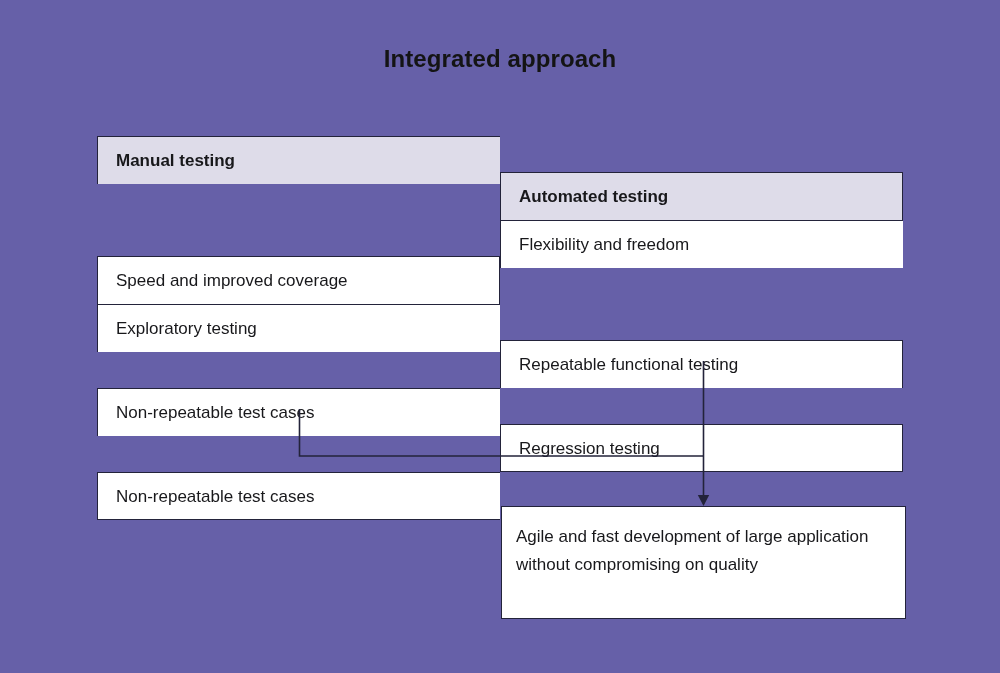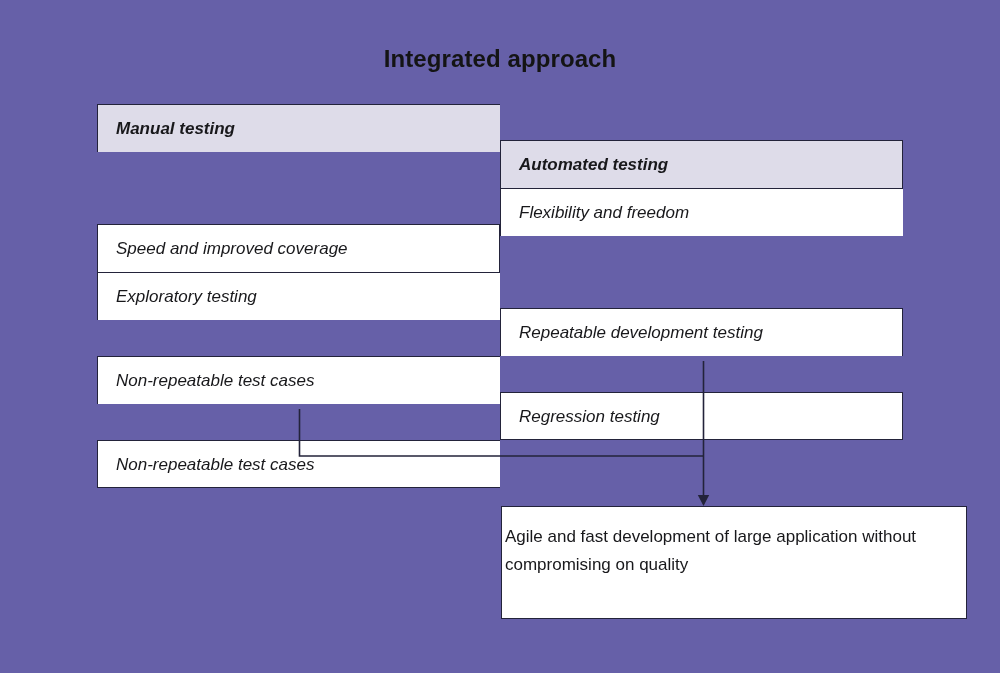--- a/index.html
+++ b/index.html
@@ -30,23 +30,22 @@
     font-weight: bold;
     color: #141414;
     letter-spacing: 0.1px;
     line-height: 42px;
   }
 
   
   #compare-table {
     position: absolute;
     left: 97px;
-    top: 104px;
+    top: 136px;
     width: 806px;
-    font-style: italic;
   }
   .t-row {
     display: flex;
     align-items: stretch;
   }
   .t-cell {
     box-sizing: border-box;
     width: 403px;
     height: 48px;
     padding: 0 18px;
@@ -88,26 +87,26 @@
     width: 1000px;
     height: 673px;
     pointer-events: none;
   }
 
   
   #outcome-box {
     position: absolute;
     left: 501px;
     top: 506px;
-    width: 466px;
+    width: 405px;
     height: 113px;
     box-sizing: border-box;
     background: #ffffff;
     border: 1.4px solid #23233a;
-    padding: 16px 3px;
+    padding: 16px 14px;
     font-size: 17px;
     line-height: 28px;
     color: #18181b;
   }
 </style>
 </head>
 <body>
 
 <div id="canvas">
 
@@ -121,21 +120,21 @@
     </div>
 
     <div class="t-row">
       <div class="t-cell col-right last-col">Speed and improved coverage</div>
       <div class="t-cell col-left">Flexibility and freedom</div>
     </div>
 
 
     <div class="t-row">
       <div class="t-cell col-left">Exploratory testing</div>
-      <div class="t-cell col-right last-col">Repeatable development testing</div>
+      <div class="t-cell col-right last-col">Repeatable functional testing</div>
     </div>
 
     <div class="t-row row-regression">
       <div class="t-cell col-left">Non-repeatable test cases</div>
       <div class="t-cell col-right last-col">Regression testing</div>
     </div>
 
     <div class="t-row row-bottom-left">
       <div class="t-cell col-left">Non-repeatable test cases</div>
       <div class="t-cell empty"></div>

